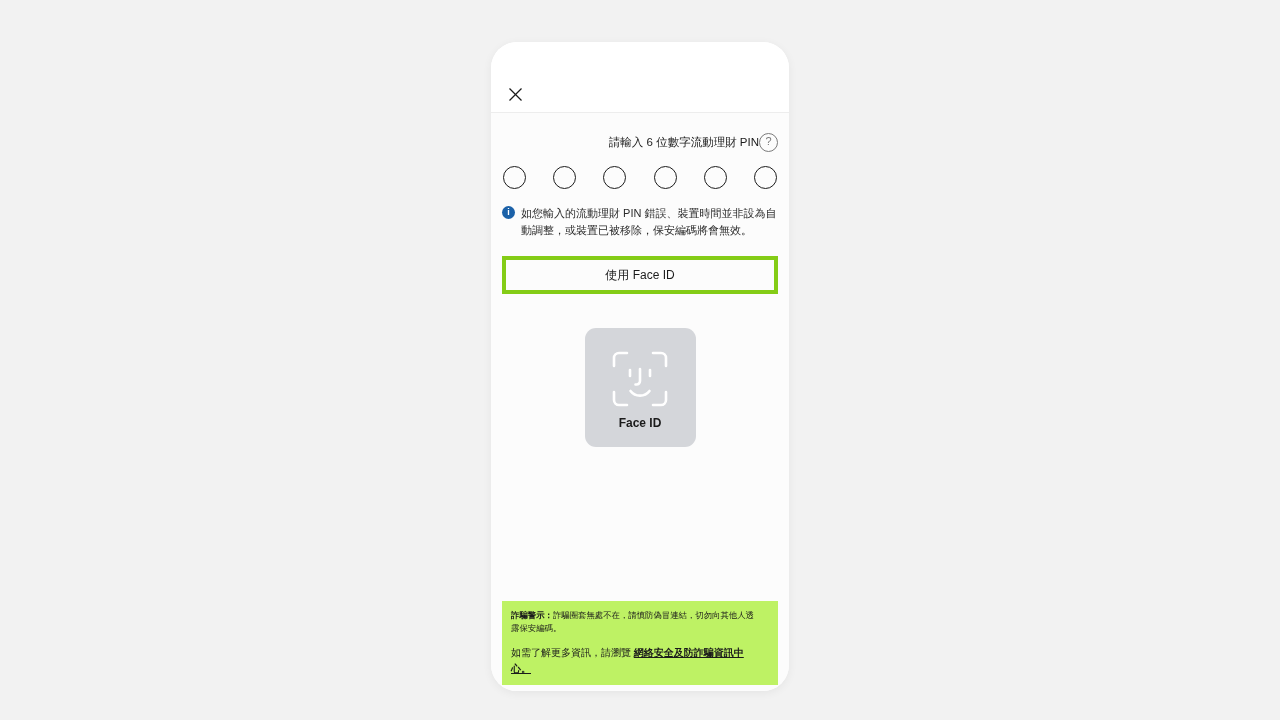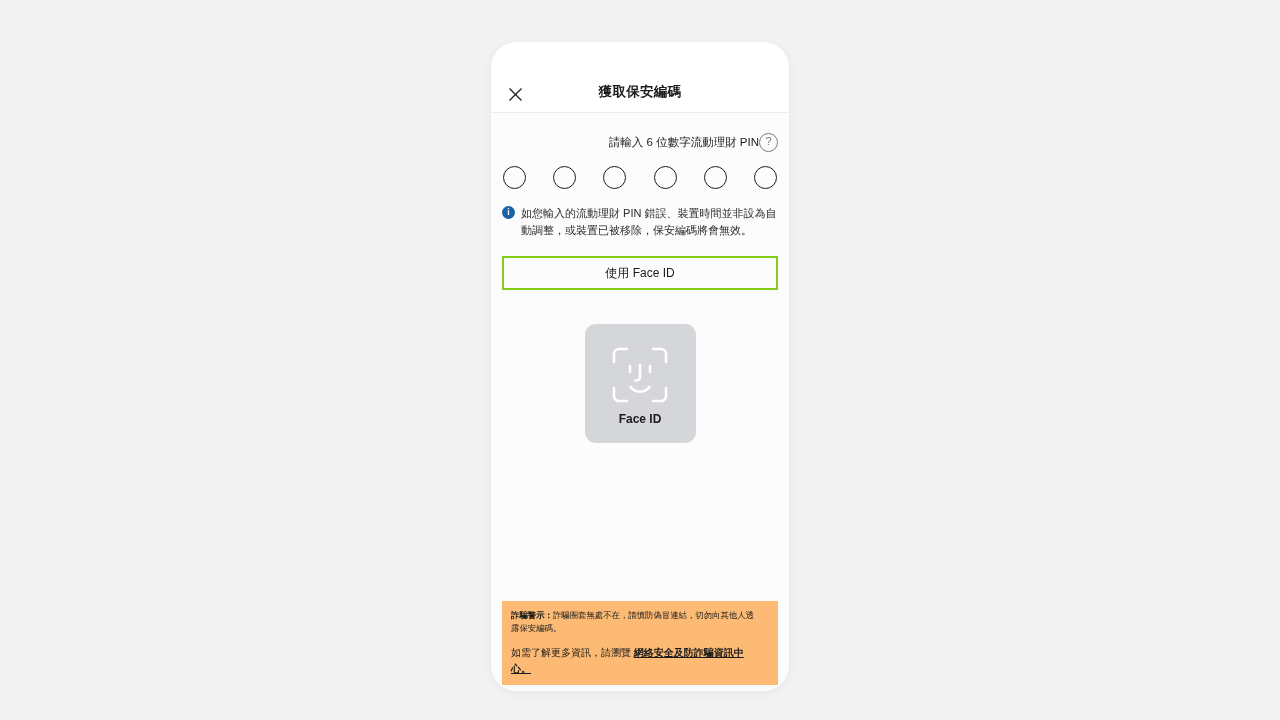--- a/index.html
+++ b/index.html
@@ -136,21 +136,21 @@
   }
   .note-text {
     font-size: 11px;
     line-height: 1.5;
     color: #2b2b2b;
   }
 
   .faceid-btn {
     margin-top: 18px;
     height: 30px;
-    border: 2px solid #84cc16;
+    border: 4px solid #84cc16;
     background: #fcfcfc;
     display: flex;
     align-items: center;
     justify-content: center;
     font-size: 12px;
     color: #1b1b1b;
     cursor: pointer;
   }
 
   .faceid-card-wrap {
@@ -176,21 +176,21 @@
     font-weight: 700;
     color: #1b1b1b;
   }
 
   
   .footer-warn {
     position: absolute;
     left: 11px;
     right: 11px;
     bottom: 7px;
-    background: #fdba74;
+    background: #bef264;
     padding: 8px 24px 9px 9px;
   }
   .warn-line-1 {
     font-size: 8.4px;
     line-height: 1.55;
     color: #1b1b1b;
   }
   .warn-strong { font-weight: 700; }
   .warn-line-2 {
     font-size: 10px;
@@ -213,21 +213,20 @@
 
     <div class="statusbar"></div>
 
     <div class="app-header">
       <div class="close-btn">
         <svg width="15" height="15" viewBox="0 0 15 15" aria-hidden="true">
           <line x1="1.5" y1="1.5" x2="13.5" y2="13.5" stroke="#1b1b1b" stroke-width="1.3"></line>
           <line x1="13.5" y1="1.5" x2="1.5" y2="13.5" stroke="#1b1b1b" stroke-width="1.3"></line>
         </svg>
       </div>
-      <div class="header-title">獲取保安編碼</div>
     </div>
 
     <div class="content">
       <div class="pad">
 
         <div class="pin-label-row">
           <div class="pin-label">請輸入 6 位數字流動理財 PIN</div>
           <div class="help-icon">?</div>
         </div>
 

